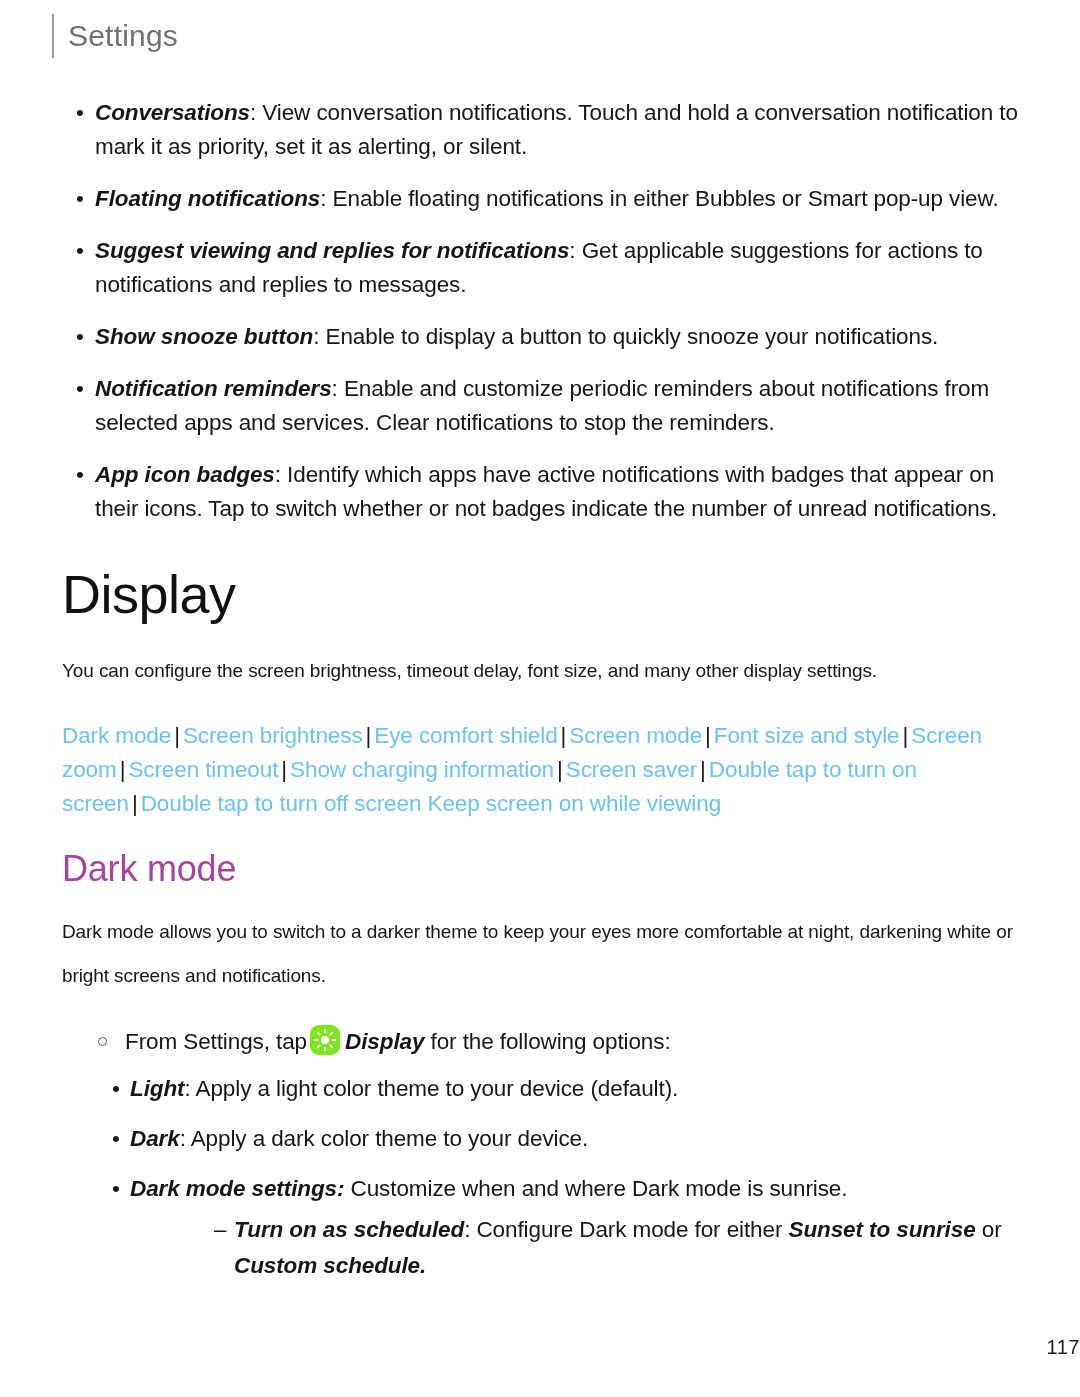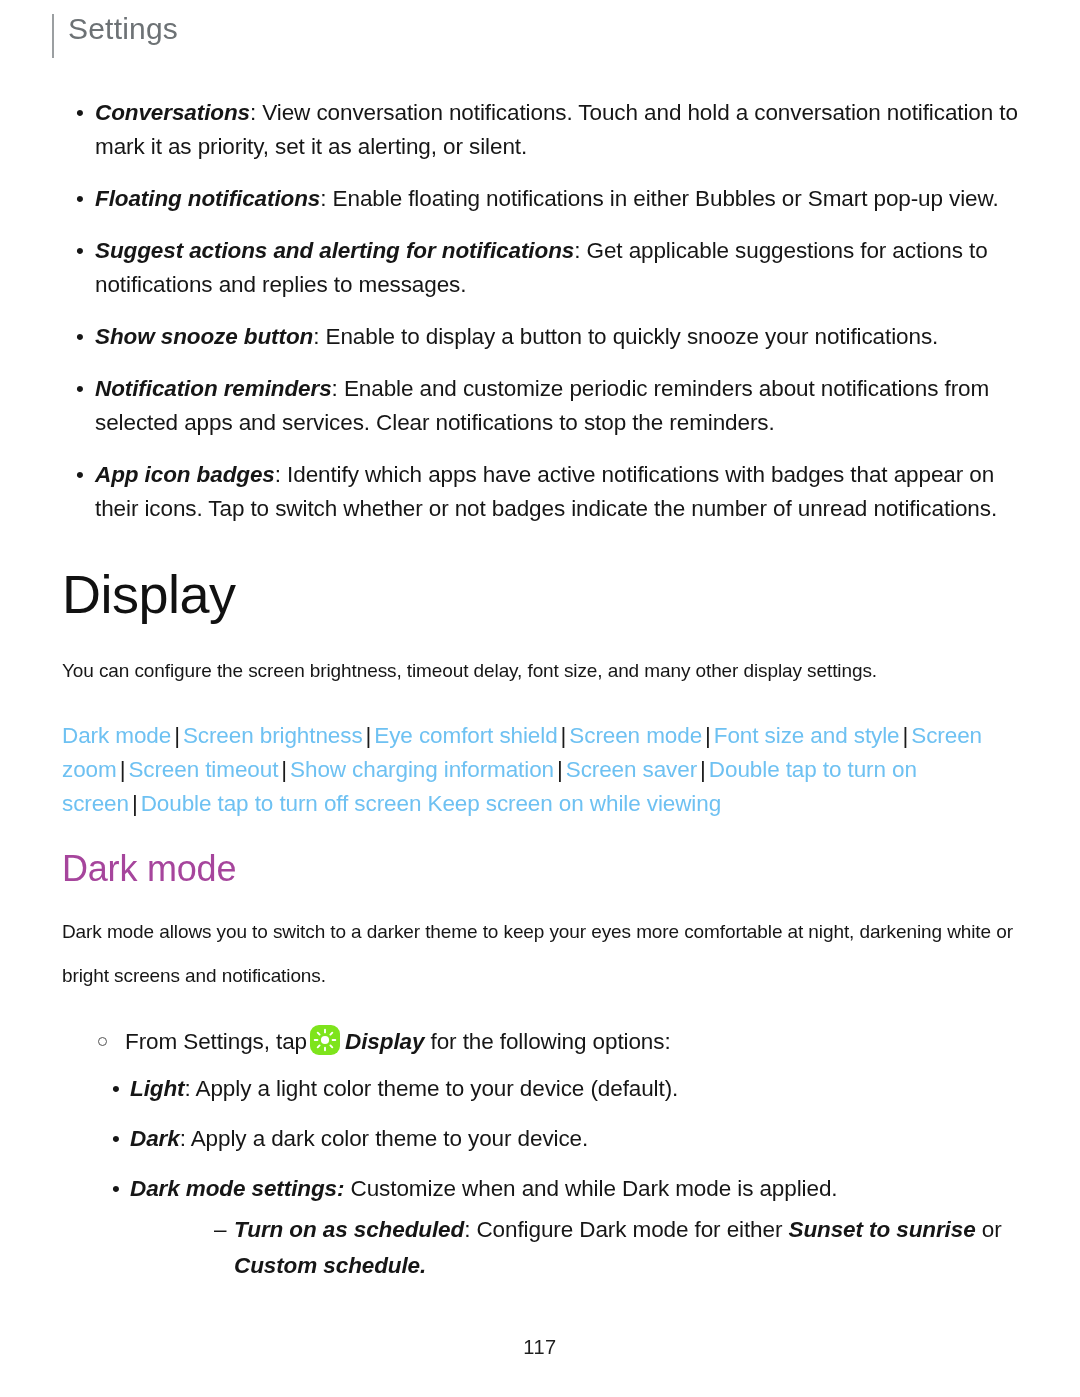--- a/index.html
+++ b/index.html
@@ -15,20 +15,21 @@
     color: #161616;
     -webkit-font-smoothing: antialiased;
   }
 
   
   .page-header {
     position: absolute;
     top: 14px;
     left: 52px;
     display: flex;
+    align-items: center;
     height: 44px;
   }
   .header-rule {
     width: 2px;
     height: 44px;
     background: #9b9fa1;
     margin-right: 14px;
   }
   .header-title {
     font-size: 30px;
@@ -196,21 +197,21 @@
     line-height: 36px;
     font-size: 22.5px;
   }
 
   
   .page-number {
     position: absolute;
     left: 0;
     right: 0;
     bottom: 38px;
-    text-align: center;
+    text-align: right;
     font-size: 20px;
     color: #1f1f1f;
     letter-spacing: 0.5px;
   }
 </style>
 </head>
 <body>
 
 <div class="page-header">
   <div class="header-rule"></div>
@@ -223,21 +224,21 @@
     <li>
       <span class="bullet-dot">•</span>
       <span class="term">Conversations</span><span>:</span><span> View conversation notifications. Touch and hold a conversation notification to mark it as priority, set it as alerting, or silent.</span>
     </li>
     <li>
       <span class="bullet-dot">•</span>
       <span class="term">Floating notifications</span><span>:</span><span> Enable floating notifications in either Bubbles or Smart pop-up view.</span>
     </li>
     <li>
       <span class="bullet-dot">•</span>
-      <span class="term">Suggest actions and alerting for notifications</span><span>:</span><span> Get applicable suggestions for actions to notifications and replies to messages.</span>
+      <span class="term">Suggest viewing and replies for notifications</span><span>:</span><span> Get applicable suggestions for actions to notifications and replies to messages.</span>
     </li>
     <li>
       <span class="bullet-dot">•</span>
       <span class="term">Show snooze button</span><span>:</span><span> Enable to display a button to quickly snooze your notifications.</span>
     </li>
     <li>
       <span class="bullet-dot">•</span>
       <span class="term">Notification reminders</span><span>:</span><span> Enable and customize periodic reminders about notifications from selected apps and services. Clear notifications to stop the reminders.</span>
     </li>
     <li>
@@ -281,21 +282,21 @@
     <li>
       <span class="bullet-dot">•</span>
       <span class="term">Light</span><span>:</span><span> Apply a light color theme to your device (default).</span>
     </li>
     <li>
       <span class="bullet-dot">•</span>
       <span class="term">Dark</span><span>:</span><span> Apply a dark color theme to your device.</span>
     </li>
     <li>
       <span class="bullet-dot">•</span>
-      <span class="term">Dark mode settings:</span><span></span><span> Customize when and while Dark mode is applied.</span>
+      <span class="term">Dark mode settings:</span><span></span><span> Customize when and where Dark mode is sunrise.</span>
       <ul class="lvl3">
         <li>
           <span class="bullet-dash">–</span>
           <span class="term">Turn on as scheduled</span><span>:</span><span> Configure Dark mode for either </span><span class="term">Sunset to sunrise</span><span> or </span><span class="term">Custom schedule.</span>
         </li>
       </ul>
     </li>
   </ul>
 
 </div>

